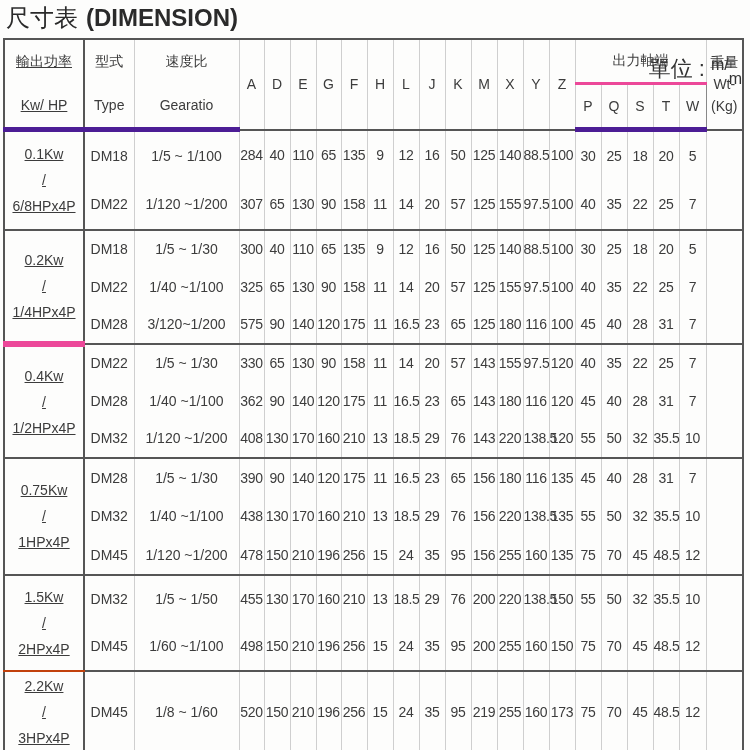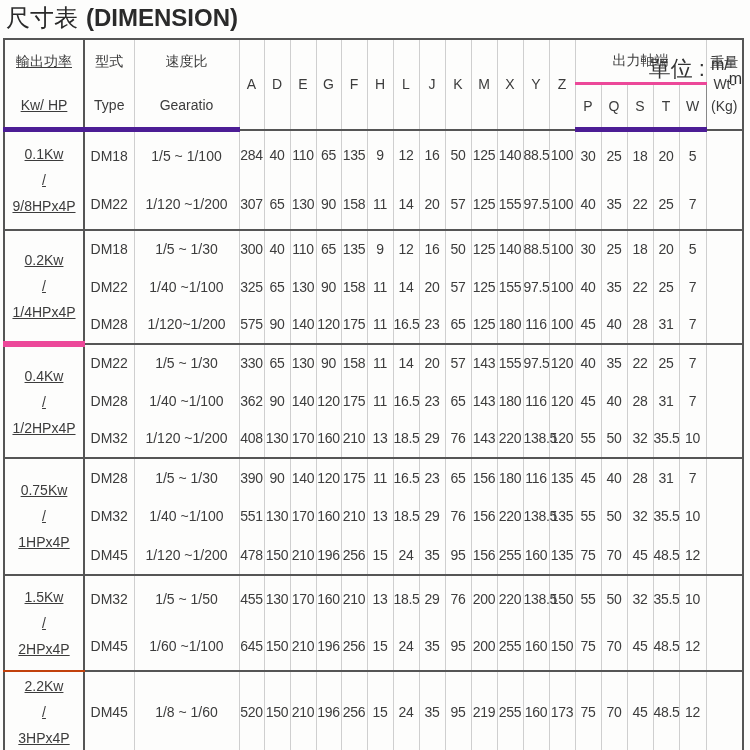--- a/index.html
+++ b/index.html
@@ -86,21 +86,21 @@
         <th>Gearatio</th>
         <th>P</th>
         <th>Q</th>
         <th>S</th>
         <th>T</th>
         <th>W</th>
       </tr>
     </thead>
   <tbody id="tbody">
       <tr class="" style="height:50px">
-        <td class="kw" rowspan="2" style="border-bottom:2px solid #555;line-height:26px"><span>0.1Kw</span><br><span>/</span><br><span>9/8HPx4P</span></td>
+        <td class="kw" rowspan="2" style="border-bottom:2px solid #555;line-height:26px"><span>0.1Kw</span><br><span>/</span><br><span>6/8HPx4P</span></td>
         <td>DM18</td>
         <td>1/5 ~ 1/100</td>
         <td class="num">284</td>
         <td class="num">40</td>
         <td class="num">110</td>
         <td class="num">65</td>
         <td class="num">135</td>
         <td class="num">9</td>
         <td class="num">12</td>
         <td class="num">16</td>
@@ -181,21 +181,21 @@
         <td class="num">100</td>
         <td class="num">40</td>
         <td class="num">35</td>
         <td class="num">22</td>
         <td class="num">25</td>
         <td class="num">7</td>
         <td style="border-left:1px solid #888"></td>
       </tr>
       <tr class="grp-end" style="height:38px">
         <td>DM28</td>
-        <td>1/120~1/200</td>
+        <td>3/120~1/200</td>
         <td class="num">575</td>
         <td class="num">90</td>
         <td class="num">140</td>
         <td class="num">120</td>
         <td class="num">175</td>
         <td class="num">11</td>
         <td class="num">16.5</td>
         <td class="num">23</td>
         <td class="num">65</td>
         <td class="num">125</td>
@@ -299,21 +299,21 @@
         <td class="num">45</td>
         <td class="num">40</td>
         <td class="num">28</td>
         <td class="num">31</td>
         <td class="num">7</td>
         <td style="border-left:1px solid #888"></td>
       </tr>
       <tr class="" style="height:39px">
         <td>DM32</td>
         <td>1/40 ~1/100</td>
-        <td class="num">551</td>
+        <td class="num">438</td>
         <td class="num">130</td>
         <td class="num">170</td>
         <td class="num">160</td>
         <td class="num">210</td>
         <td class="num">13</td>
         <td class="num">18.5</td>
         <td class="num">29</td>
         <td class="num">76</td>
         <td class="num">156</td>
         <td class="num">220</td>
@@ -369,21 +369,21 @@
         <td class="num">55</td>
         <td class="num">50</td>
         <td class="num">32</td>
         <td class="num small">35.5</td>
         <td class="num">10</td>
         <td style="border-left:1px solid #888"></td>
       </tr>
       <tr class="grp-end" style="height:48px">
         <td>DM45</td>
         <td>1/60 ~1/100</td>
-        <td class="num">645</td>
+        <td class="num">498</td>
         <td class="num">150</td>
         <td class="num">210</td>
         <td class="num">196</td>
         <td class="num">256</td>
         <td class="num">15</td>
         <td class="num">24</td>
         <td class="num">35</td>
         <td class="num">95</td>
         <td class="num">200</td>
         <td class="num">255</td>

